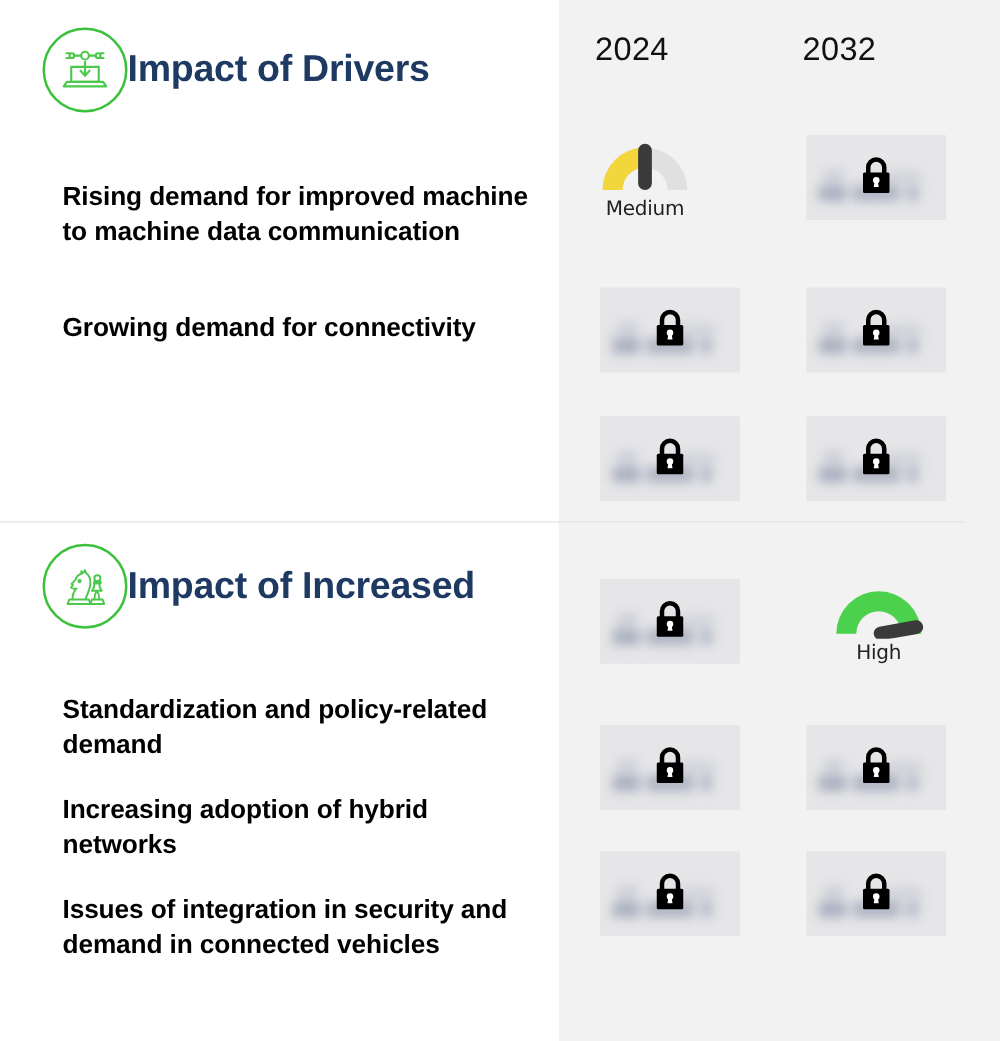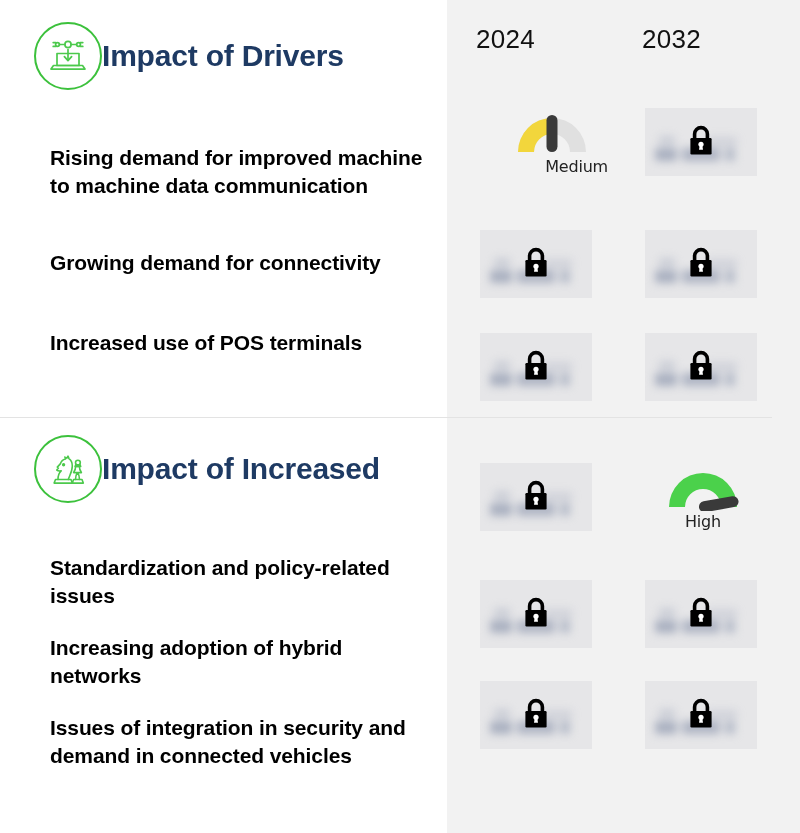--- a/index.html
+++ b/index.html
@@ -166,23 +166,22 @@
         <path d="M6.5 30.5h29l2.5 3.6h-34z"></path>
         <path d="M21 14.5v10.5"></path>
         <path d="M17.4 21.6 21 25.6l3.6-4"></path>
       </svg>
     </span>
     <span class="sec-title">Impact of Drivers</span>
   </div>
 
   <div class="item-text" style="left:50px; top:108px;">Rising demand for improved machine to machine data communication</div>
   <div class="item-text" style="left:50px; top:213px;">Growing demand for connectivity</div>
-  <div class="item-text" style="left:50px; top:293px;">Increased use of POS terminals</div>
-
-  <div class="gauge" style="left:496px; top:108px;text-align:right;">
+
+  <div class="gauge" style="left:460px; top:108px;">
     <svg width="80" height="48" viewBox="0 0 80 48">
       <path d="M6 44a34 34 0 0 1 68 0h-16a18 18 0 0 0-36 0z" fill="#e0e0e0"></path>
       <path d="M6 44a34 34 0 0 1 34-34v16a18 18 0 0 0-18 18z" fill="#f2d63c"></path>
       <rect x="34.5" y="7" width="11" height="37" rx="5.5" fill="#3a3a3a"></rect>
     </svg>
     <div class="gauge-label">Medium</div>
   </div>
 
   <div class="locked-tile" style="left:645px; top:108px;">
     <div class="blur-lines">
@@ -280,21 +279,21 @@
         <circle cx="16.6" cy="16.8" r="0.9" fill="#4cc94c"></circle>
         <path d="M26.6 31.5h8.4l1.3 3.6h-11z"></path>
         <path d="M28.5 31.5c0-3.4.8-5.3 2-6.9h-3.9c1.2-1.6 2-3.5 2-6.1h3.8c0 2.6.8 4.5 2 6.1h-3.9c1.2 1.6 2 3.5 2 6.9"></path>
         <circle cx="30.9" cy="14.6" r="2.4"></circle>
         <path d="M28.7 16.9h4.4l.6 1.6h-5.6z"></path>
       </svg>
     </span>
     <span class="sec-title">Impact of Increased</span>
   </div>
 
-  <div class="item-text" style="left:50px; top:518px;">Standardization and policy-related issues</div>
+  <div class="item-text" style="left:50px; top:518px;">Standardization and policy-related demand</div>
   <div class="item-text" style="left:50px; top:598px;">Increasing adoption of hybrid networks</div>
   <div class="item-text" style="left:50px; top:678px;">Issues of integration in security and demand in connected vehicles</div>
 
   <div class="locked-tile" style="left:480px; top:463px;">
     <div class="blur-lines">
       <i class="bl4"></i>
         <i class="bl5"></i>
         <i class="bl1"></i>
         <i class="bl2"></i>
         <i class="bl3"></i>

